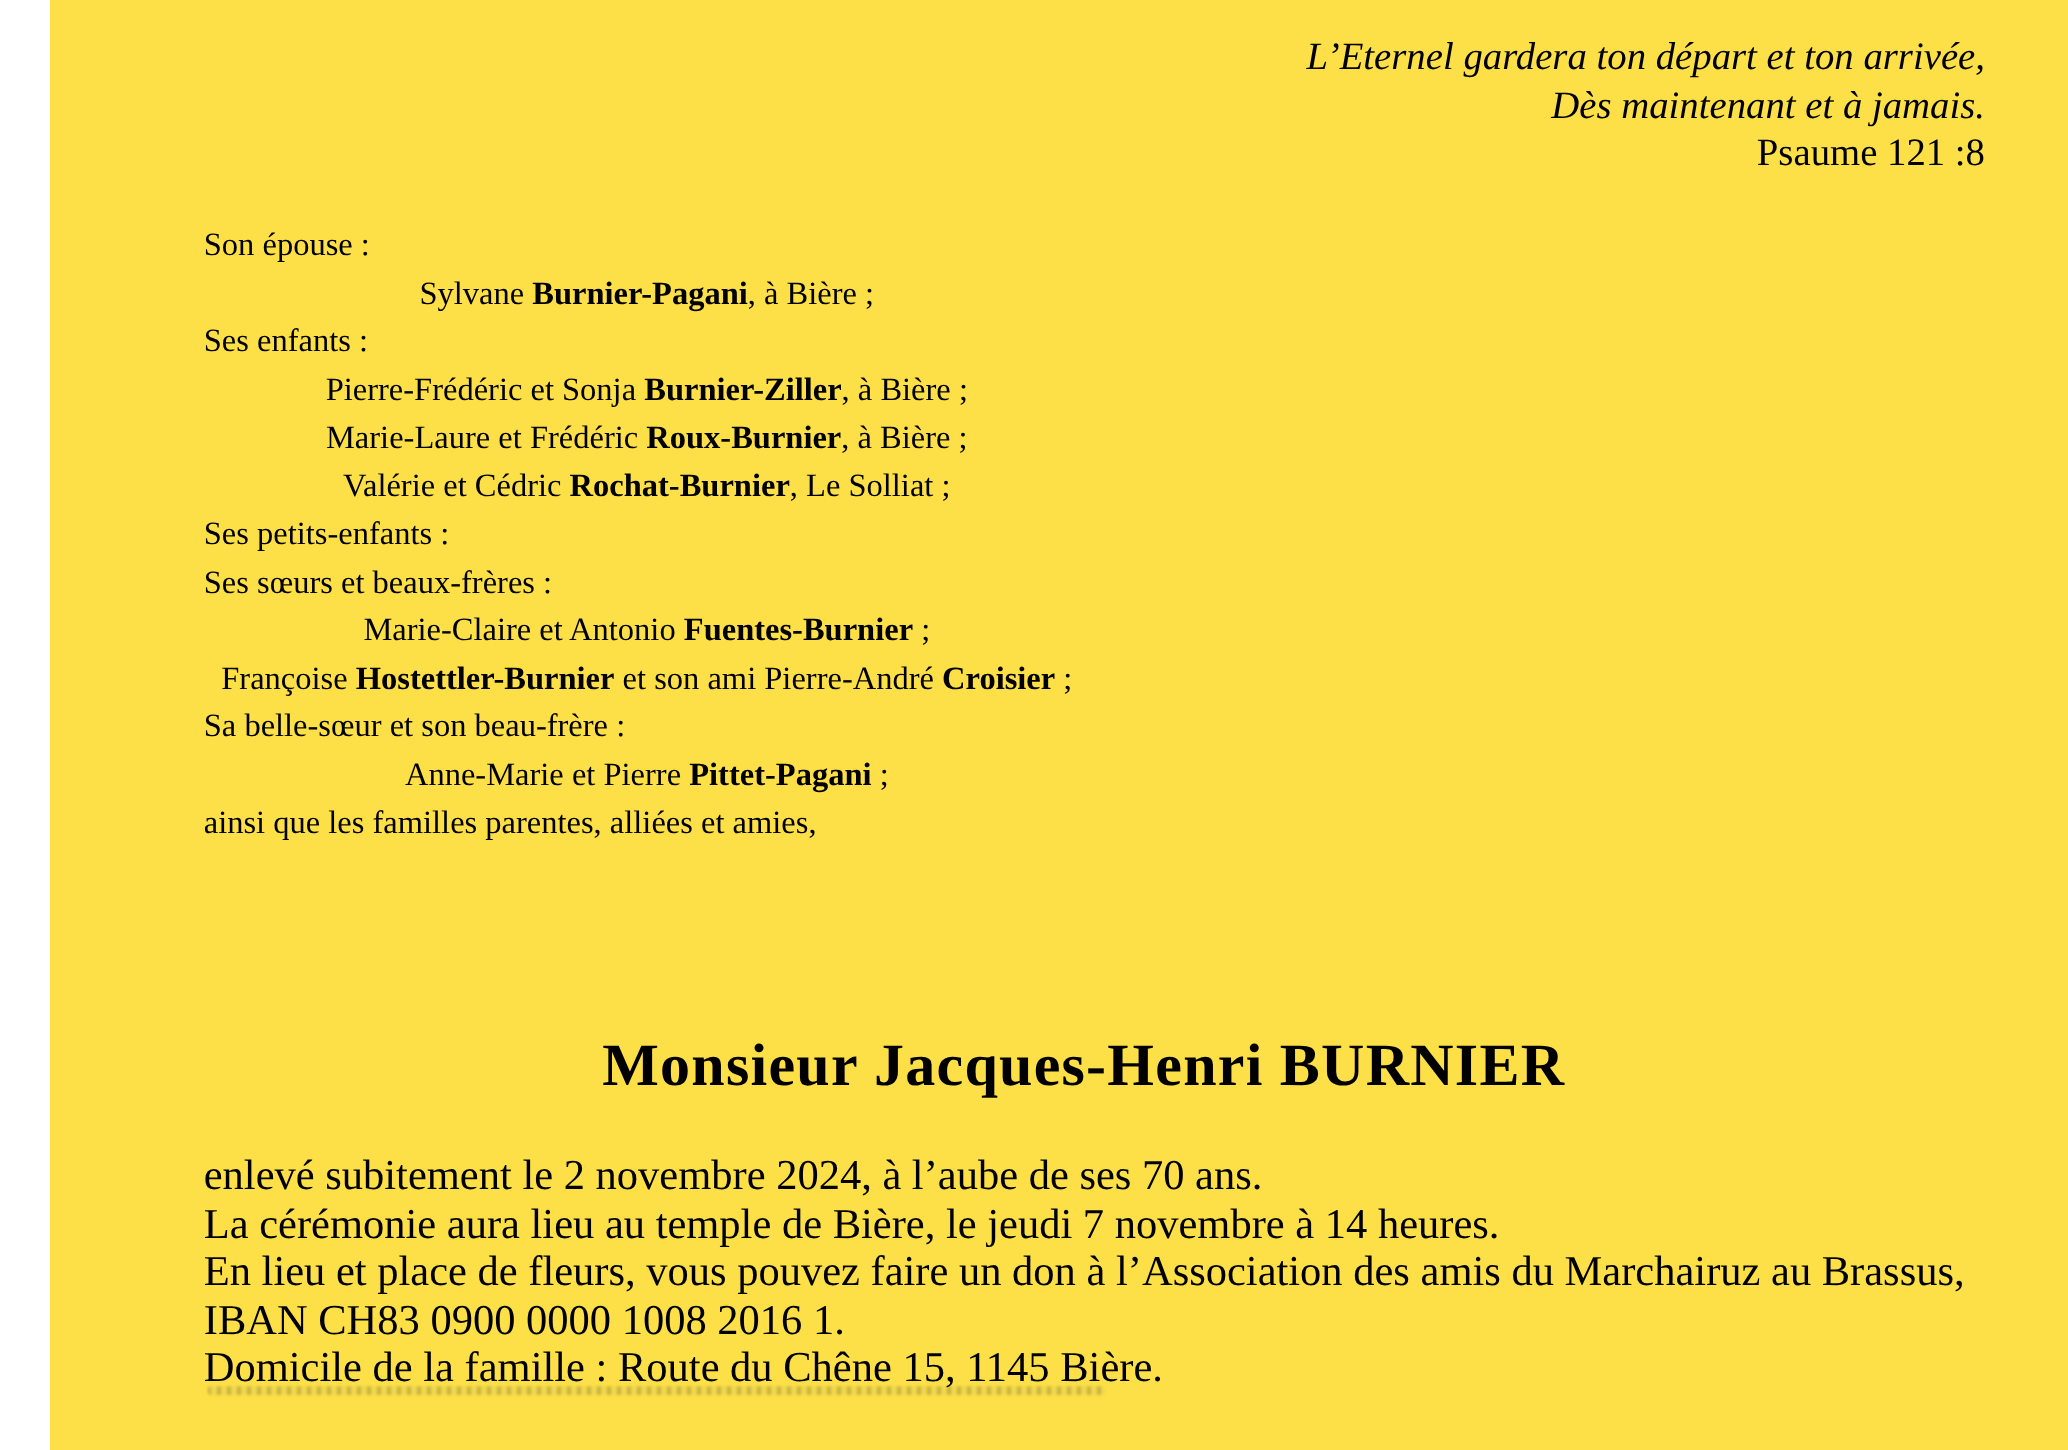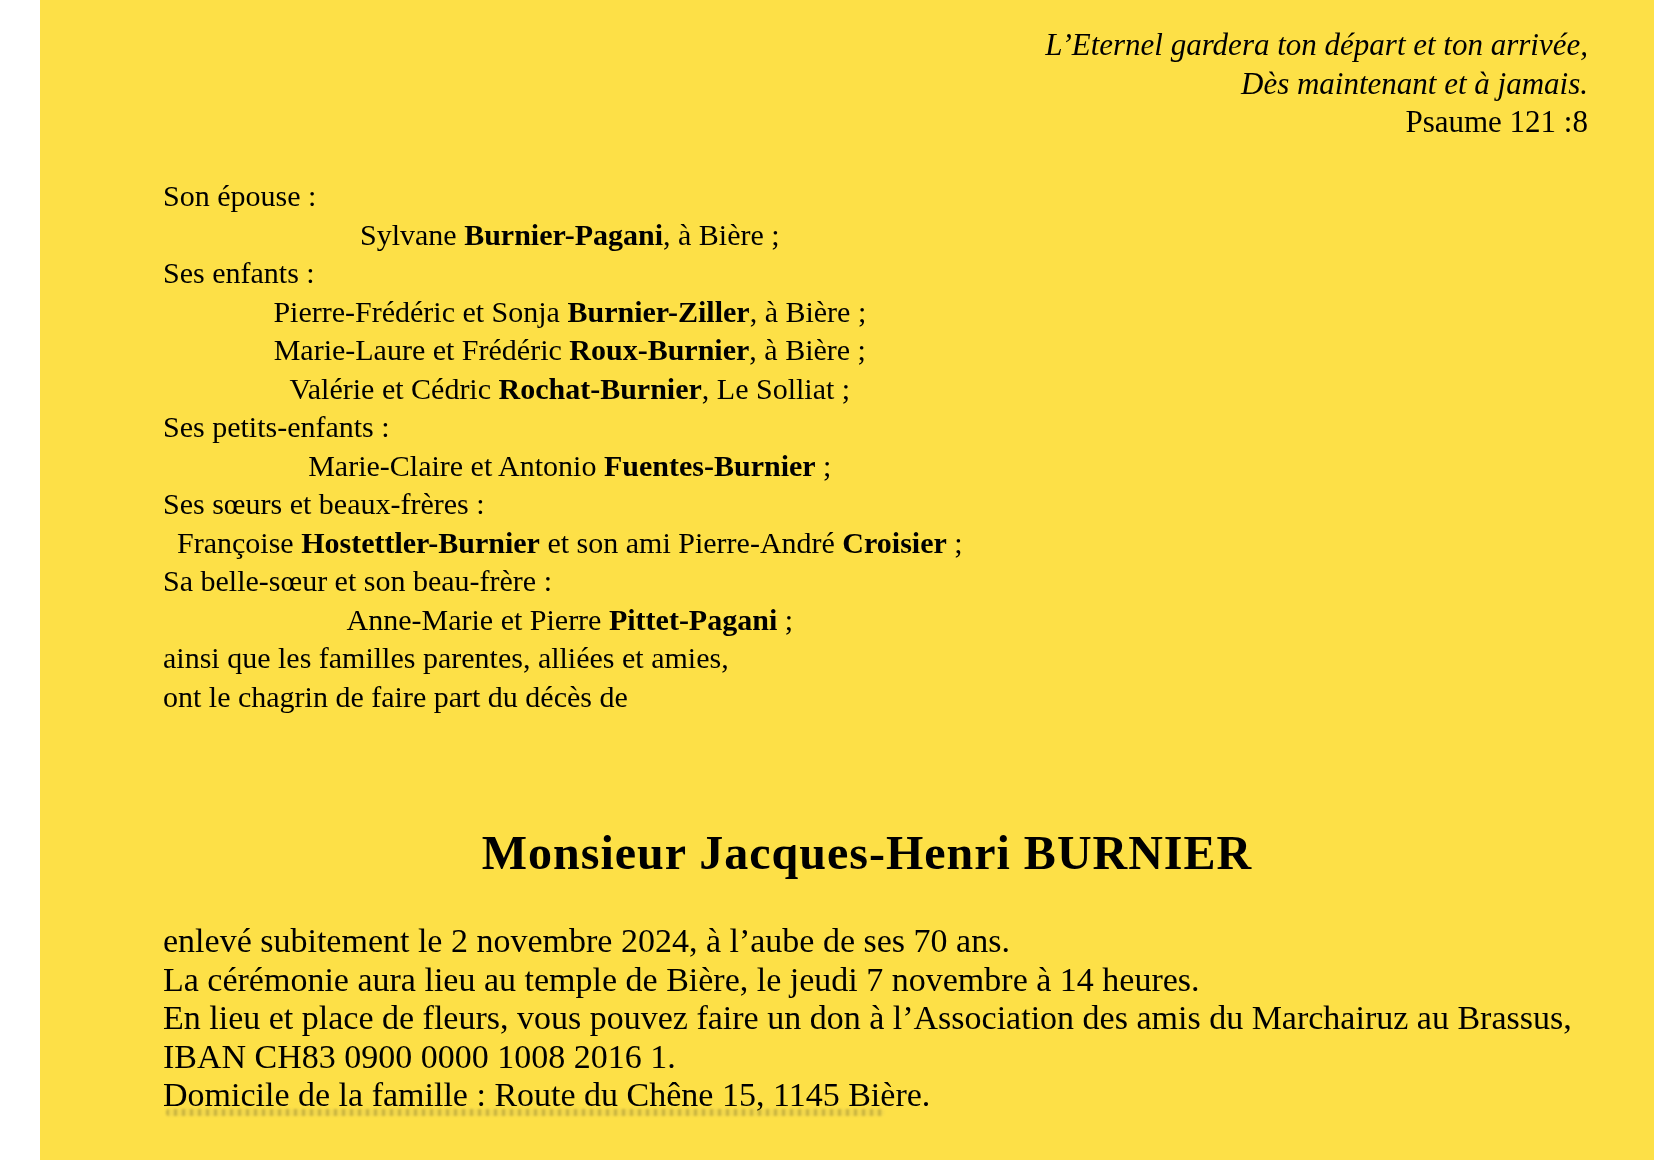--- a/index.html
+++ b/index.html
@@ -30,21 +30,21 @@
     line-height: 38.5px;
     white-space: nowrap;
   }
   .quote .italic {
     font-style: italic;
   }
   .family {
     position: absolute;
     left: 123px;
     top: 177px;
-    font-size: 30px;
+    font-size: 26px;
     line-height: 38.5px;
   }
   .family .line {
     white-space: nowrap;
   }
   .family .line.indent {
     padding-left: 14px;
     text-align: center;
   }
   .b {
@@ -100,27 +100,26 @@
   </div>
 
   <div class="family">
       <div class="line"><span>Son épouse :</span></div>
       <div class="line indent"><span>Sylvane </span><span class="b">Burnier-Pagani</span><span>, à Bière ;</span></div>
       <div class="line"><span>Ses enfants :</span></div>
       <div class="line indent"><span>Pierre-Frédéric et Sonja </span><span class="b">Burnier-Ziller</span><span>, à Bière ;</span></div>
       <div class="line indent"><span>Marie-Laure et Frédéric </span><span class="b">Roux-Burnier</span><span>, à Bière ;</span></div>
       <div class="line indent"><span>Valérie et Cédric </span><span class="b">Rochat-Burnier</span><span>, Le Solliat ;</span></div>
       <div class="line"><span>Ses petits-enfants :</span></div>
+      <div class="line"><span>Ses sœurs et beaux-frères :</span></div>
       <div class="line indent"><span>Marie-Claire et Antonio </span><span class="b">Fuentes-Burnier</span><span> ;</span></div>
-      <div class="line"><span>Ses sœurs et beaux-frères :</span></div>
       <div class="line indent"><span>Françoise </span><span class="b">Hostettler-Burnier</span><span> et son ami Pierre-André </span><span class="b">Croisier</span><span> ;</span></div>
       <div class="line"><span>Sa belle-sœur et son beau-frère :</span></div>
       <div class="line indent"><span>Anne-Marie et Pierre </span><span class="b">Pittet-Pagani</span><span> ;</span></div>
       <div class="line"><span>ainsi que les familles parentes, alliées et amies,</span></div>
-      <div class="line"><span>ont le chagrin de faire part du décès de</span></div>
     </div>
 
   <h1 class="title">Monsieur Jacques-Henri BURNIER</h1>
 
   <div class="closing">
       <div class="line">enlevé subitement le 2 novembre 2024, à l’aube de ses 70 ans.</div>
       <div class="line">La cérémonie aura lieu au temple de Bière, le jeudi 7 novembre à 14 heures.</div>
       <div class="line">En lieu et place de fleurs, vous pouvez faire un don à l’Association des amis du Marchairuz au Brassus,</div>
       <div class="line">IBAN CH83 0900 0000 1008 2016 1.</div>
       <div class="line">Domicile de la famille : Route du Chêne 15, 1145 Bière.</div>

